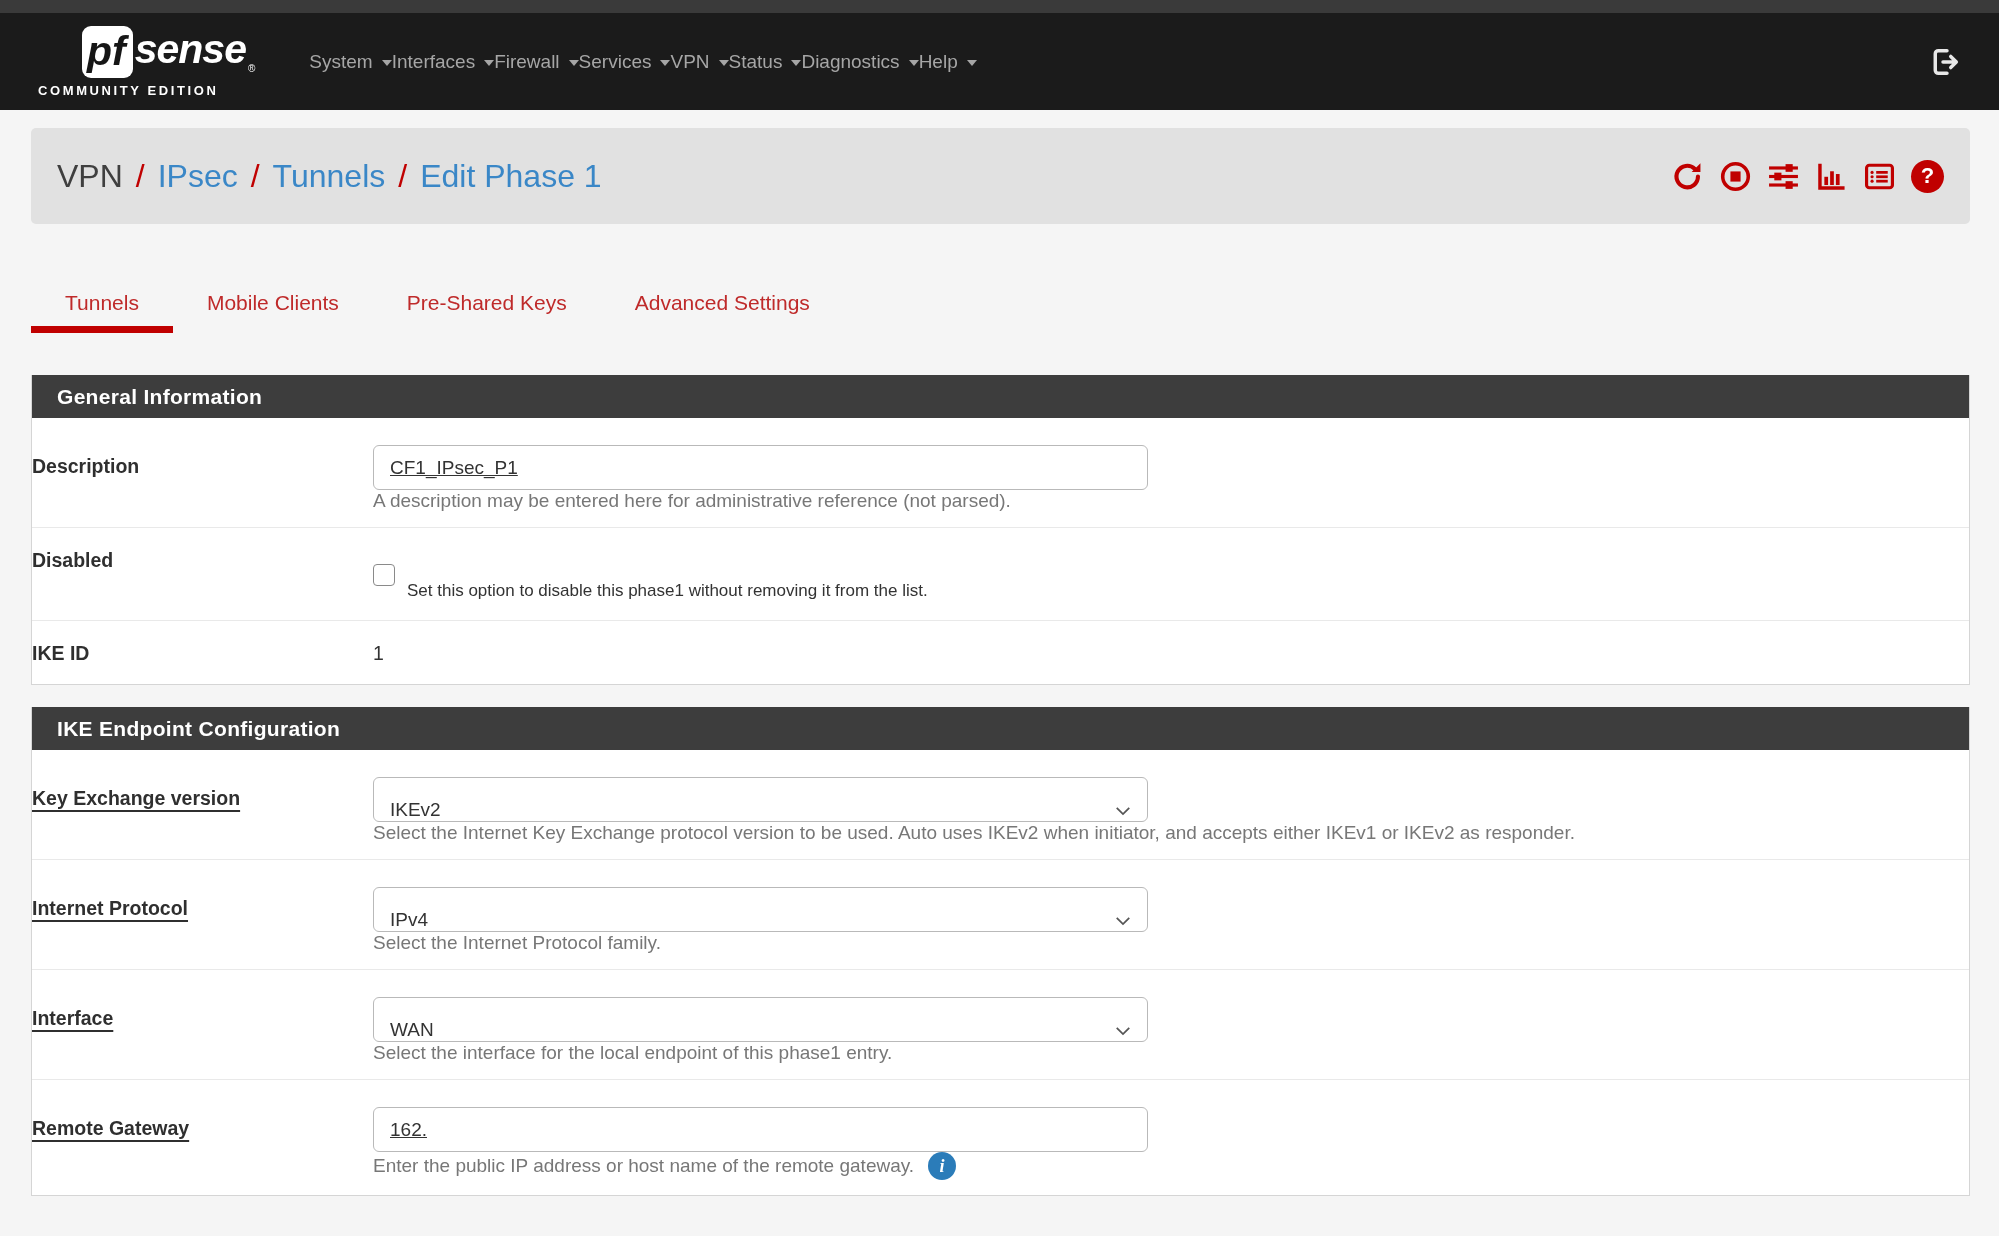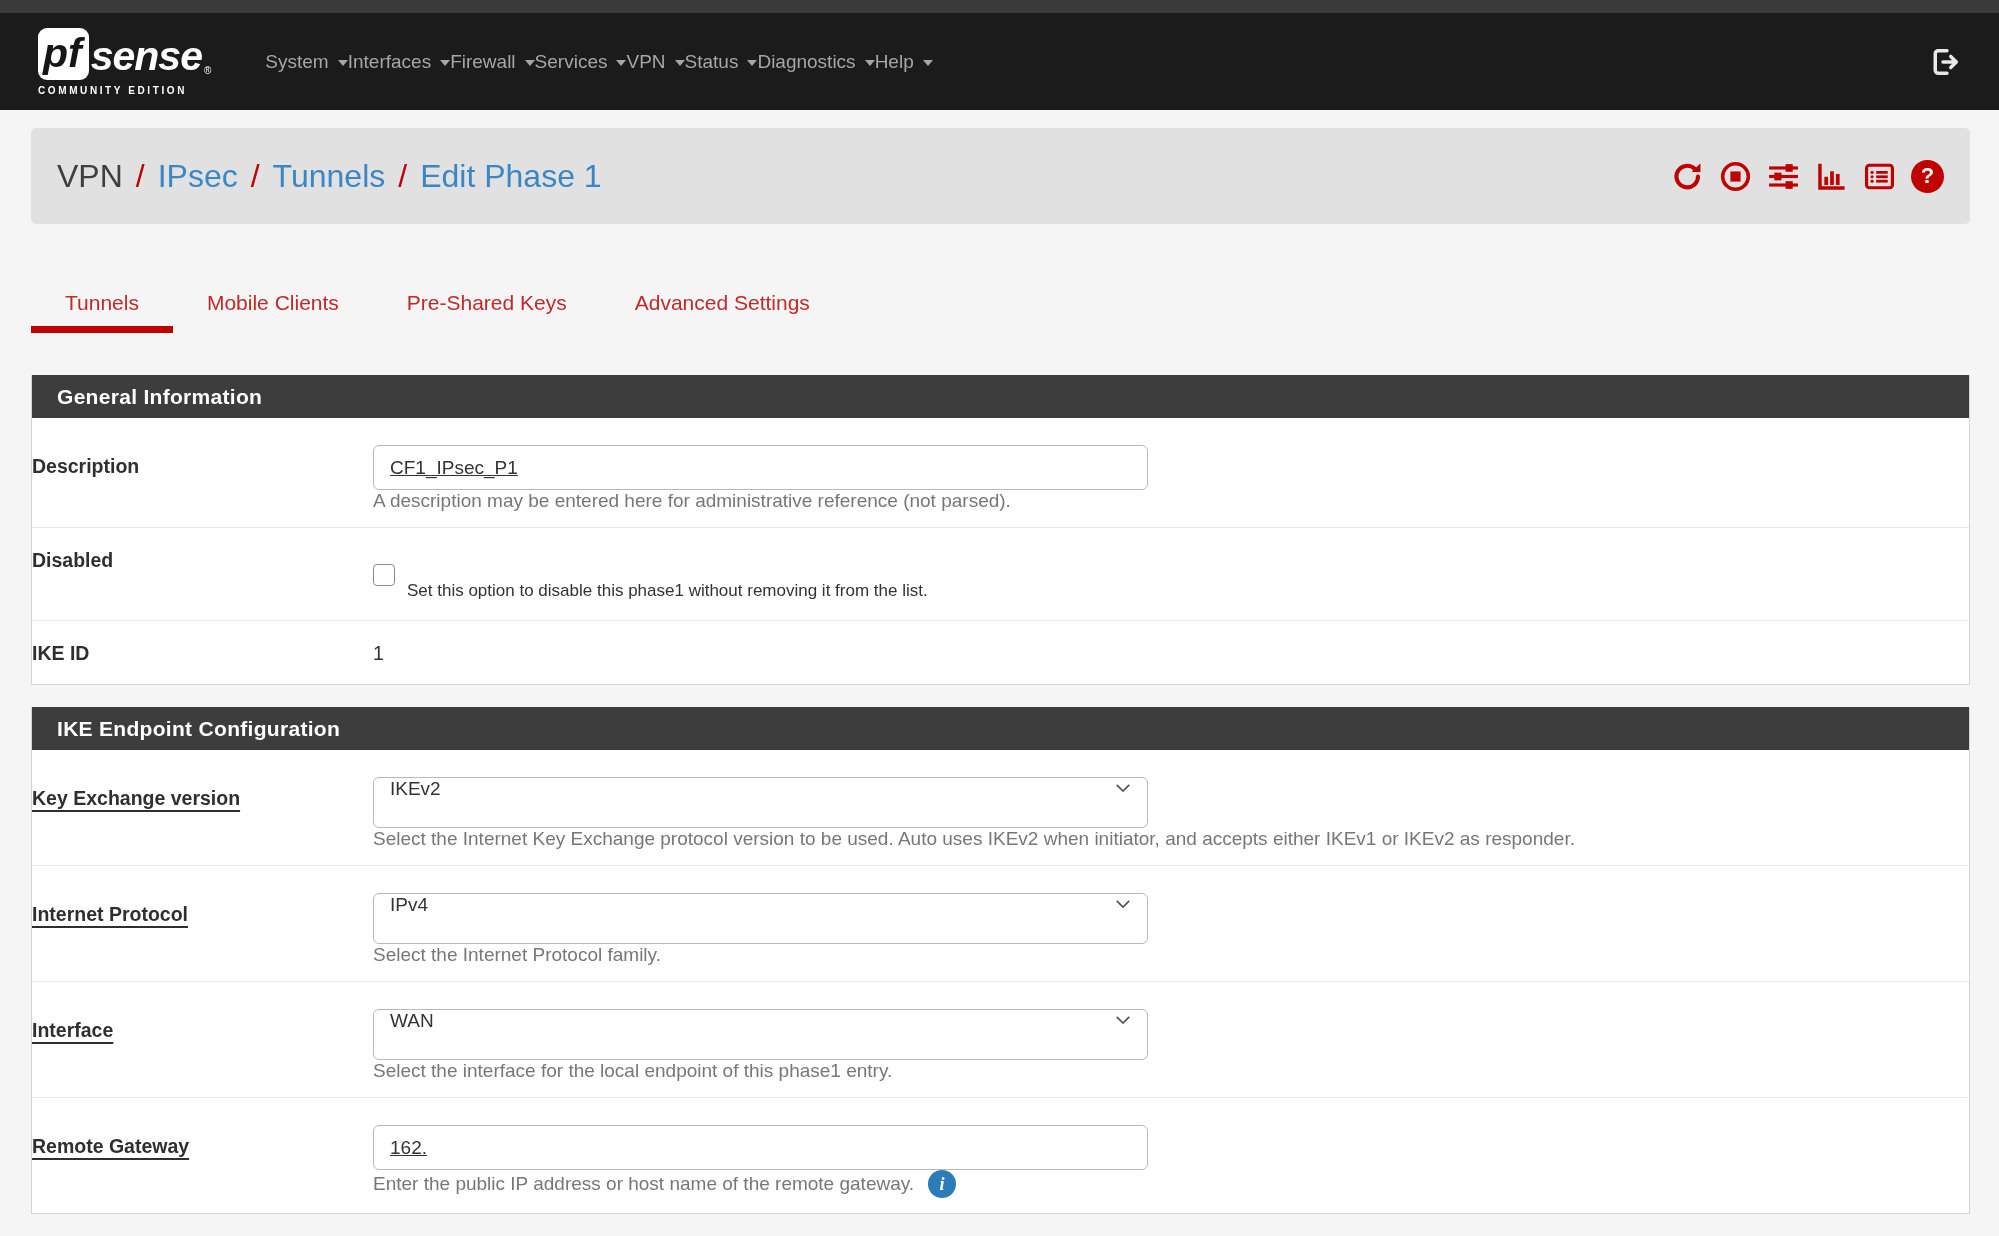--- a/index.html
+++ b/index.html
@@ -3,26 +3,26 @@
 <meta charset="utf-8">
 <style>
   * { margin:0; padding:0; box-sizing:border-box; }
   html,body { width:1999px; height:1236px; overflow:hidden; background:#f5f5f5;
     font-family:"Liberation Sans", sans-serif; }
 
   
   .topstrip { height:13px; background:#3a3a3a; }
   .navbar { height:97px; background:#1b1b1b; display:flex; align-items:center; padding:0 38px; }
   .brand { display:flex; flex-direction:column; justify-content:center; }
-  .brand-main { display:flex; align-items:flex-end; }
+  .brand-main { display:flex; align-items:flex-start;margin-left:44px; }
   .pf-box { background:#fff; color:#161616; font-weight:bold; font-style:italic;
     font-size:41px; line-height:48px; padding:1px 7px 3px 5px; border-radius:9px; }
   .sense { color:#fff; font-weight:bold; font-style:italic; font-size:41px; letter-spacing:-1px; margin-left:2px; }
   .reg { color:#fff; font-size:10px; align-self:flex-end; margin:0 0 4px 2px; }
-  .edition { color:#fff; font-size:10px; font-weight:bold; letter-spacing:2.6px; margin-top:5px; }
+  .edition { color:#fff; font-size:13px; font-weight:bold; letter-spacing:2.6px; margin-top:5px; }
   .nav-items { display:flex; margin-left:54px; align-items:center; }
   .nav-item { color:#a6a6a6; font-size:19px; display:flex; align-items:center; cursor:pointer; white-space:nowrap; }
   .caret { width:0; height:0; border-left:5.5px solid transparent; border-right:5.5px solid transparent;
     border-top:6px solid #a6a6a6; margin-left:9px; margin-top:2px; }
   .logout { margin-left:auto; width:32px; height:32px; color:#e8e8e8; cursor:pointer; }
   .logout svg { width:100%; height:100%; }
 
   
   .crumb-bar { margin:18px 29px 0 31px; height:96px; background:#e1e1e1; border-radius:5px;
     display:flex; align-items:center; padding:0 26px; }
@@ -53,22 +53,22 @@
   .form-row + .form-row { border-top:1px solid #e9e9e9; }
   .form-row.slim { padding:19px 0; }
   .row-label { width:289px; font-weight:bold; font-size:19.5px; color:#2f2f2f;
     padding-top:10px; flex-shrink:0; white-space:nowrap; }
   .form-row.slim .row-label { padding-top:2px; }
   .row-label.u { text-decoration:underline; text-decoration-thickness:2px; text-underline-offset:5px; }
   .row-field { margin-left:52px; }
 
   .text-input { width:775px; height:45px; border:1px solid #b9b9b9; border-radius:6px;
     font-size:19px; color:#333; padding:0 16px; font-family:"Liberation Sans", sans-serif; background:#fff; outline:none;text-decoration:underline; }
-  .select { width:775px; height:51px; border:1px solid #b9b9b9; border-radius:6px; background:#fff;
-    display:flex; align-items:flex-start; padding:0 14px 0 16px; cursor:pointer; }
+  .select { width:775px; height:45px; border:1px solid #b9b9b9; border-radius:6px; background:#fff;
+    display:flex; align-items:flex-end; padding:0 14px 0 16px; cursor:pointer; }
   .select-value { font-size:19px; color:#333; flex:1; }
   .select-chev { width:20px; height:20px; display:flex; }
   .select-chev svg { width:100%; height:100%; }
 
   .helper { font-size:19px; color:#777; white-space:nowrap; display:flex; align-items:center;text-align:center; }
   .checkline { display:flex; align-items:center; padding-top:2px; }
   .checkbox { width:22px; height:22px; border:1.6px solid #8a8a8a; border-radius:4px; background:#fff;
     display:inline-block; cursor:pointer; flex-shrink:0; }
   .check-text { font-size:17px; color:#333; margin-left:12px; white-space:nowrap;margin-top:32px; }
   .static-val { font-size:19.5px; color:#333; padding-top:2px; }

